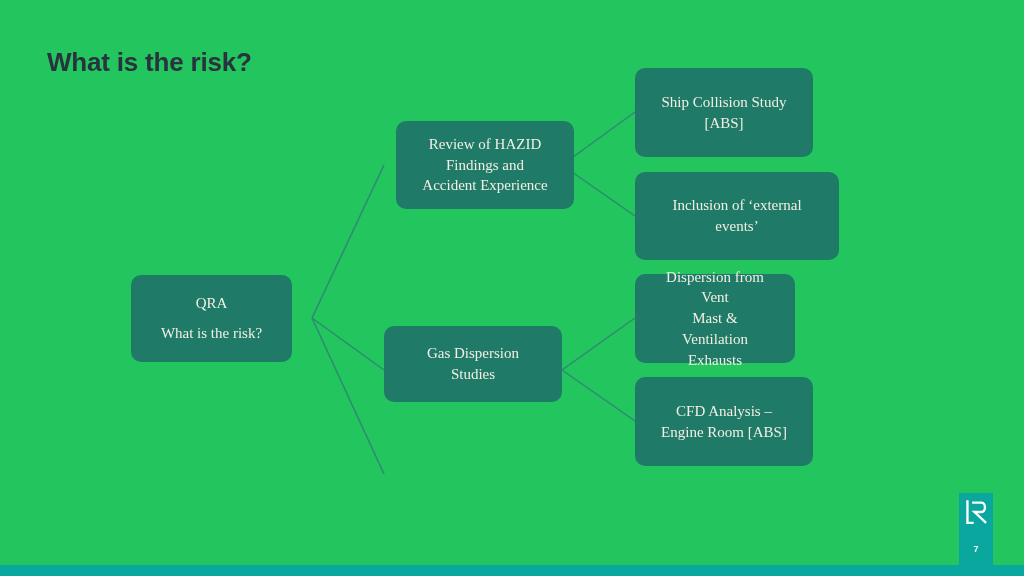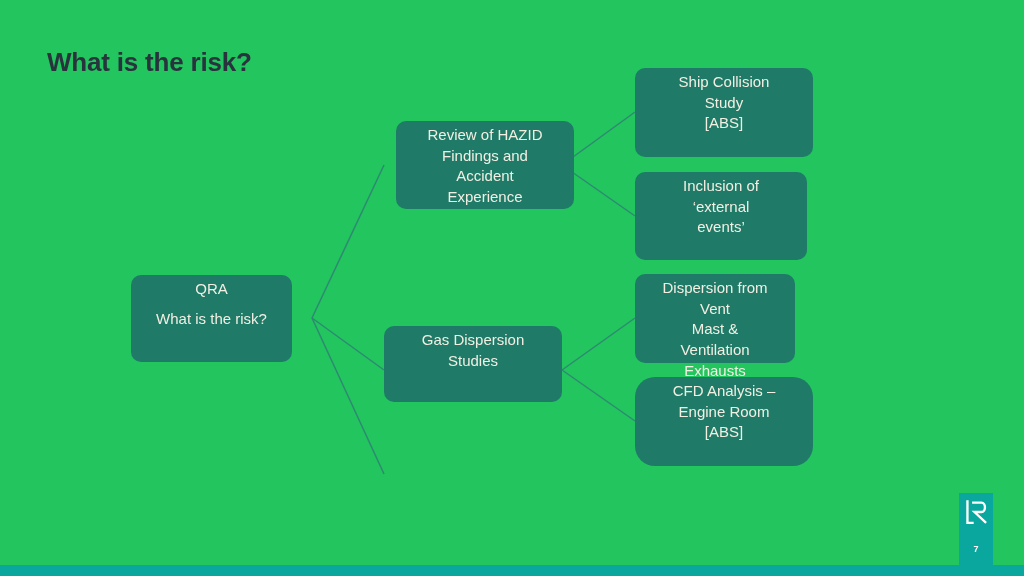--- a/index.html
+++ b/index.html
@@ -31,25 +31,27 @@
     stroke-width: 1.5;
   }
   .node {
     position: absolute;
     background: #1f7a68;
     border-radius: 10px;
     color: #f2efe3;
     display: flex;
     flex-direction: column;
     align-items: center;
+    justify-content: center;
     text-align: center;
     font-size: 15px;
     line-height: 1.38;
     box-sizing: border-box;
     padding: 4px 24px;
+    font-family: Liberation Serif, serif;
   }
   .node .label { white-space: pre-line; }
   .node .line2 { margin-top: 9px; }
   .footer-bar {
     position: absolute;
     left: 0;
     bottom: 0;
     width: 1024px;
     height: 11px;
     background: #0aa79e;
@@ -109,32 +111,32 @@
     <span class="label">Gas Dispersion
 Studies</span>
   </div>
 
 
   <div class="node" style="left:635px; top:68px; width:178px; height:89px;">
     <span class="label">Ship Collision Study
 [ABS]</span>
   </div>
 
-  <div class="node" style="left:635px; top:172px; width:172px; height:88px;">
+  <div class="node" style="left:635px; top:172px; width:204px; height:88px;">
     <span class="label">Inclusion of ‘external
 events’</span>
   </div>
 
   <div class="node" style="left:635px; top:274px; width:160px; height:89px;">
     <span class="label">Dispersion from Vent
 Mast &amp; Ventilation
 Exhausts</span>
   </div>
 
-  <div class="node" style="left:635px; top:377px; width:178px; height:89px;border-radius:20px;">
+  <div class="node" style="left:635px; top:377px; width:178px; height:89px;">
     <span class="label">CFD Analysis –
 Engine Room [ABS]</span>
   </div>
 
   <div class="footer-bar"></div>
 
   <div class="logo-tab">
     <svg class="lr-svg" width="28" height="30" viewBox="0 0 36 36" xmlns="http://www.w3.org/2000/svg">
       <path d="M7,3 L7,32 L15,32" fill="none" stroke="#ffffff" stroke-width="3"></path>
       <path d="M13,6 L25,6 C31,6 31,18 25,18 L16,18 L31,32" fill="none" stroke="#ffffff" stroke-width="3"></path>

